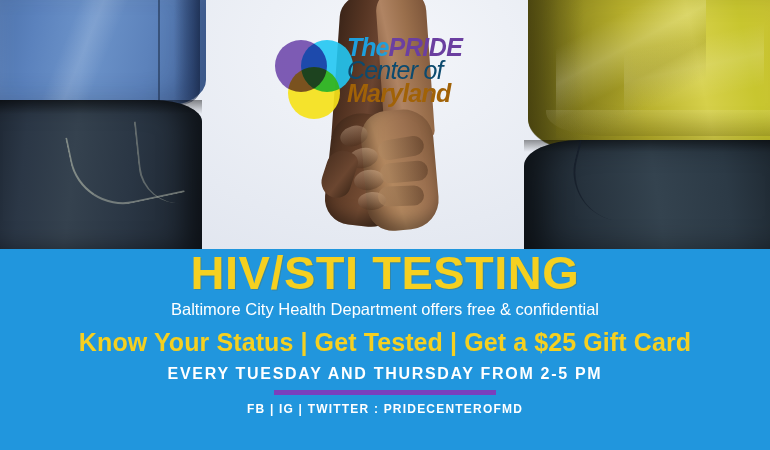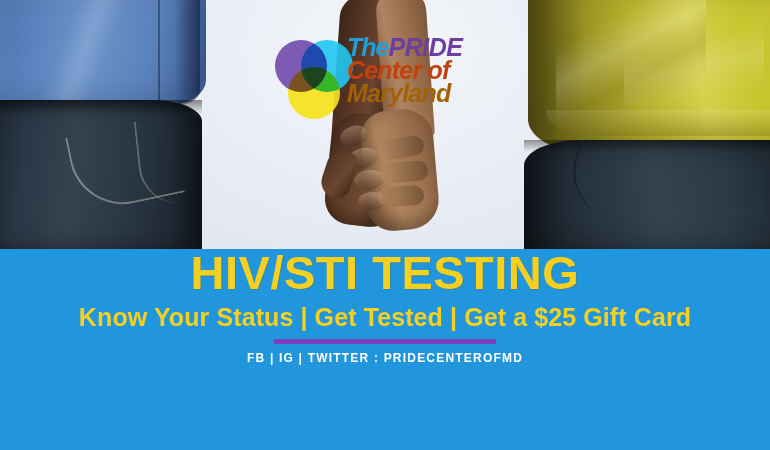--- a/index.html
+++ b/index.html
@@ -251,21 +251,21 @@
   .lt-row { white-space: nowrap; }
   .lt-the {
     font-size: 25px; font-weight: bold; color: #1e9fdc;
     font-style: italic; letter-spacing: -1px;
   }
   .lt-pride {
     font-size: 25px; font-weight: bold; color: #6b3fa0;
     font-style: italic; letter-spacing: -0.5px;
   }
   .lt-center {
-    font-size: 25px; font-weight: bold; color: #c2410c;
+    font-size: 25px; font-weight: normal; color: #0c4a6e;
     font-style: italic; letter-spacing: -0.8px;
   }
   .lt-maryland {
     font-size: 25px; font-weight: bold; color: #a16207;
     font-style: italic; letter-spacing: -0.8px;
   }
 
   
   .blue-panel {
     position: absolute;
@@ -386,23 +386,25 @@
         <div class="lt-row"><span class="lt-maryland">Maryland</span></div>
       </div>
     </div>
   </div>
 
   <div class="blue-panel">
 
     <h1 class="headline">HIV/STI TESTING</h1>
 
     <div class="subtitle">
+      <span class="sub-line">Baltimore City Health Department offers free &amp; confidential</span>
     </div>
 
     <div class="statusline">Know Your Status | Get Tested  |  Get a $25 Gift Card</div>
 
+    <div class="schedule">EVERY TUESDAY AND THURSDAY FROM 2-5 PM</div>
 
     <div class="divider-bar"></div>
 
     <div class="social">FB | IG | TWITTER : PRIDECENTEROFMD</div>
 
   </div>
 </div>
 
 </body></html>

